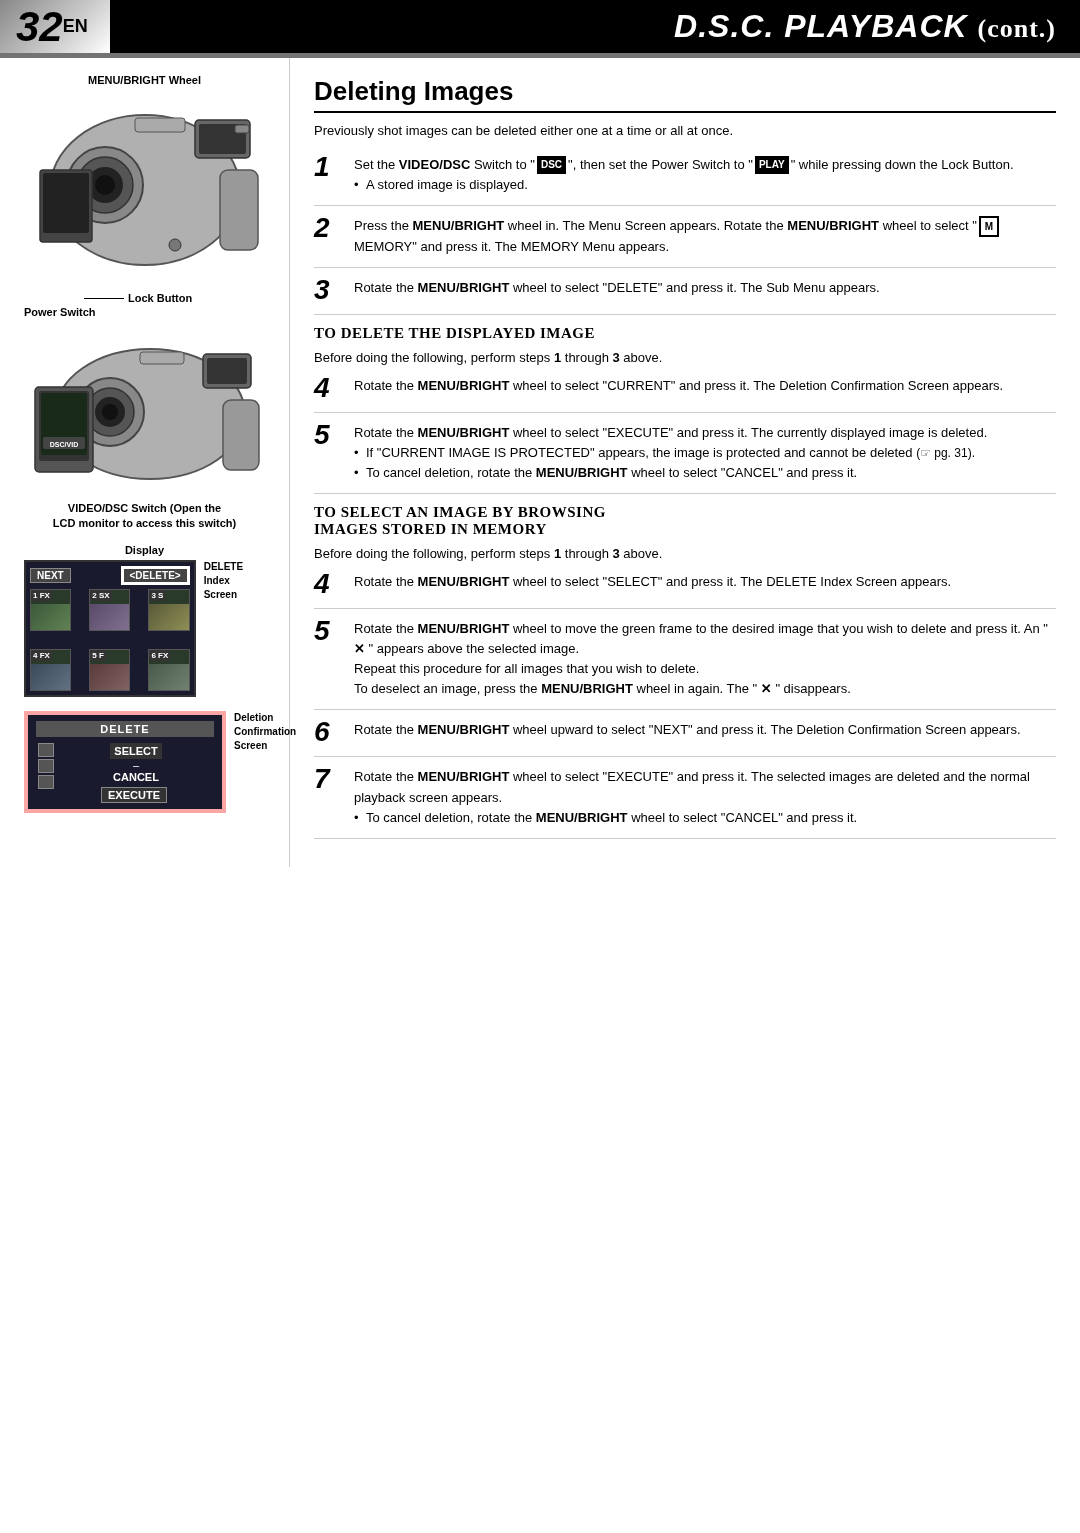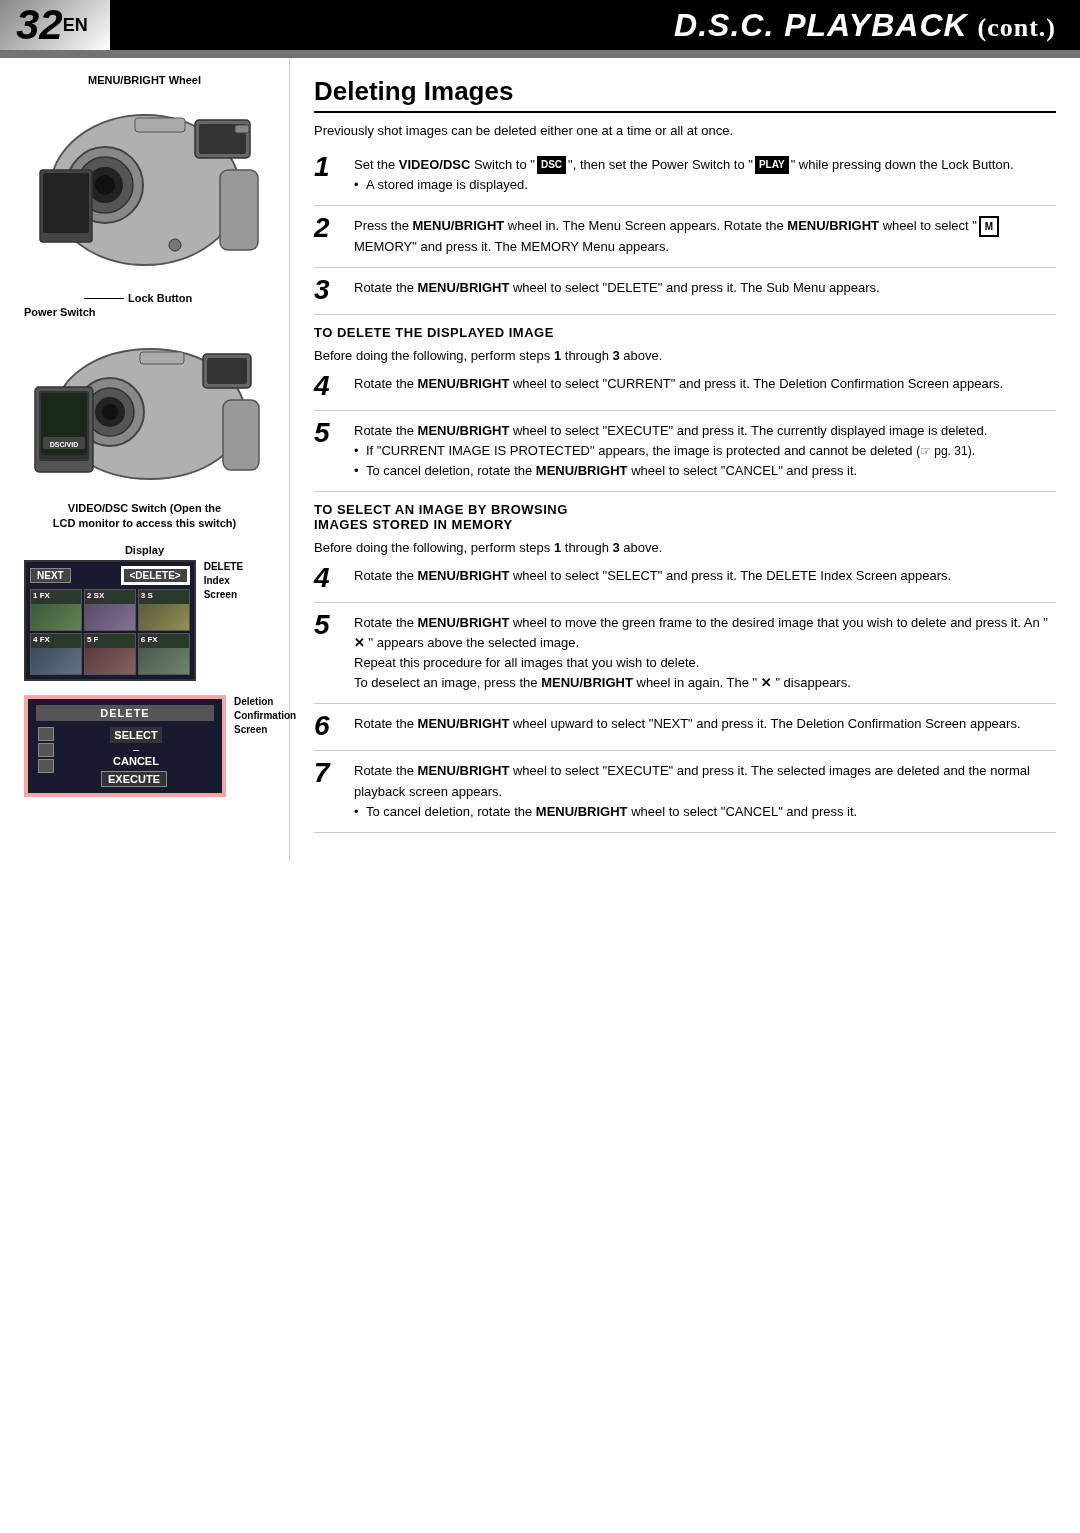--- a/index.html
+++ b/index.html
@@ -11,21 +11,21 @@
       font-size: 14px;
       color: #000;
       position: relative;
     }
 
     
     .header {
       display: flex;
       align-items: stretch;
       height: 58px;
-      border-bottom: 8px solid #737373;
+      border-bottom: 5px solid #737373;
     }
     .page-number-block {
       background: linear-gradient(135deg, #888 0%, #ccc 60%, #fff 100%);
       padding: 8px 16px;
       display: flex;
       align-items: center;
       min-width: 110px;
     }
     .page-number {
       font-size: 42px;
@@ -145,21 +145,21 @@
       background: #444;
       color: #fff;
       font-size: 10px;
       font-weight: bold;
       padding: 1px 6px;
       border: 3px solid #ffffff;
     }
     .thumb-grid {
       display: grid;
       grid-template-columns: repeat(3, 1fr);
-      gap: 2px;
+      gap: 18px;
     }
     .thumb-cell {
       background: #2a3a2a;
       border: 1px solid #555;
       height: 42px;
       position: relative;
       display: flex;
       align-items: flex-start;
       justify-content: flex-start;
       overflow: hidden;
@@ -294,25 +294,26 @@
       margin-right: 8px;
       margin-top: -2px;
     }
     .step-text {
       font-size: 13px;
       line-height: 1.55;
       flex: 1;
     }
     .step-text b { font-weight: bold; }
     .sub-section-title {
-      font-size: 13px;
+      font-size: 15px;
       font-weight: bold;
       margin: 8px 0 6px 0;
       text-transform: uppercase;
       letter-spacing: 0.5px;
+      font-family: Liberation Serif, serif;
     }
     .before-text {
       font-size: 13px;
       margin-bottom: 8px;
       line-height: 1.5;
     }
     .bullet-item {
       font-size: 13px;
       line-height: 1.55;
       padding-left: 12px;

